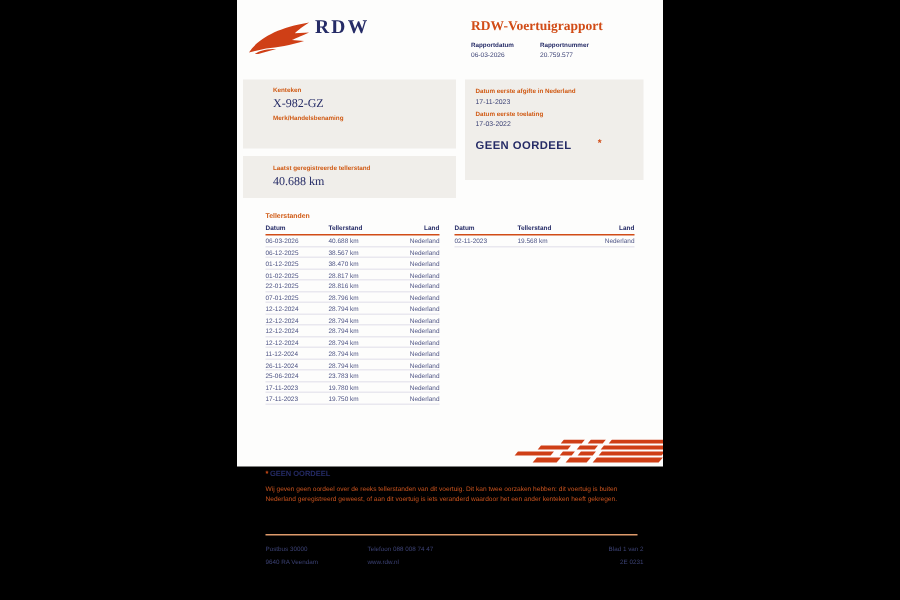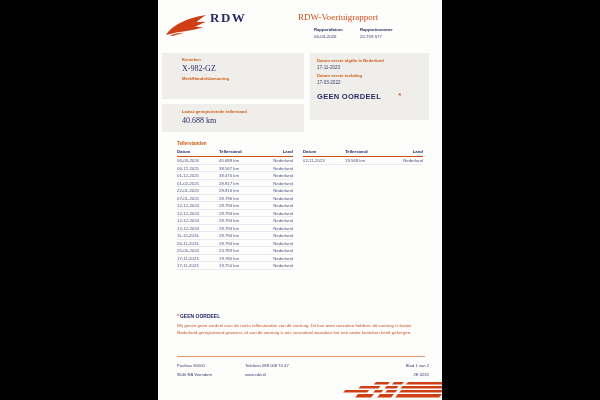--- a/index.html
+++ b/index.html
@@ -1,25 +1,25 @@
 <!DOCTYPE html>
 <html><head>
 <meta charset="utf-8">
 <style>
   html,body{margin:0;padding:0;background:#000;}
   .stage{position:relative;width:600px;height:400px;background:#000;overflow:hidden;
          font-family:"Liberation Sans",sans-serif;}
-  .page{position:absolute;left:158px;top:0;width:284px;height:400px;background:#fdfdfc;}
+  .page{position:absolute;left:158px;top:0;width:284px;height:311px;background:#fdfdfc;}
 
   
   .logo-wing{position:absolute;left:7px;top:13px;width:42px;height:23px;}
   .logo-word{position:absolute;left:52px;top:10px;font-family:"Liberation Serif",serif;
              font-weight:bold;font-size:13px;letter-spacing:1.5px;color:#252b66;}
-  .doc-title{position:absolute;left:140px;top:12px;font-family:"Liberation Serif",serif;
-             font-weight:normal;font-size:9px;color:#d14c17;}
+  .doc-title{position:absolute;left:156px;top:12px;font-family:"Liberation Serif",serif;
+             font-weight:bold;font-size:9px;color:#d14c17;}
   .meta{position:absolute;left:156px;top:27px;display:flex;gap:10px;}
   .meta-item{min-width:36px;}
   .meta-label{font-size:4.2px;font-weight:bold;color:#252b66;}
   .meta-value{font-size:4.4px;color:#3c4275;margin-top:2px;}
 
   
   .panel{position:absolute;background:#f0eeea;box-sizing:border-box;}
   .panel-a{left:4px;top:53px;width:142px;height:46px;padding:4px 0 0 20px;}
   .panel-b{left:4px;top:104px;width:142px;height:28px;padding:5px 0 0 20px;}
   .panel-c{left:152px;top:53px;width:119px;height:67px;padding:5px 8px 0 7px;}

